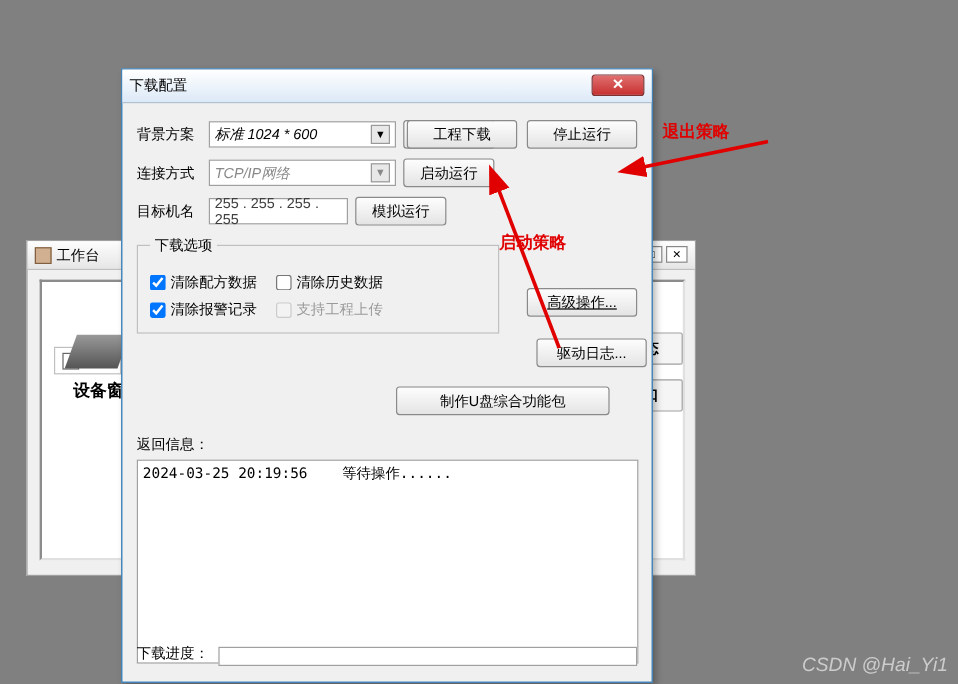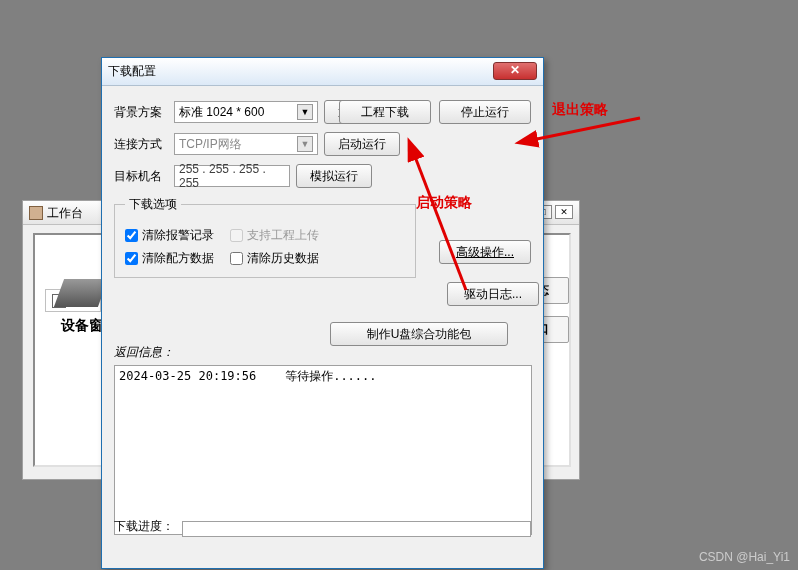--- a/index.html
+++ b/index.html
@@ -100,21 +100,21 @@
 
   .content { padding: 14px 12px; position: relative; }
 
   .row { display: flex; align-items: center; margin-bottom: 8px; gap: 6px; }
   .lbl { width: 54px; text-align: left; }
   .combo, .textbox {
     height: 22px; font-size:12px;
     background:#fff; border:1px solid #a0a0a0;
     padding: 2px 4px; display:flex; align-items:center; justify-content:space-between;
   }
-  .combo { width: 144px; }
+  .combo { width: 156px; font-style: italic; }
   .textbox { width: 116px; background:#fff; color:#404040; }
   .combo .arrow {
     width:16px; height:16px; background:#e8e8e8; border:1px solid #999;
     display:flex; align-items:center; justify-content:center; font-size:9px;
   }
 
   .btn {
     height: 24px;
     background: linear-gradient(#fdfdfd,#e4e4e4);
     border: 1px solid #8a8a8a;
@@ -164,21 +164,21 @@
   .progress-label { position:absolute; left:12px; bottom:14px; }
   .progress-bar {
     position:absolute; left:80px; bottom:12px; right:12px;
     height: 16px; background:#fff; border:1px solid #a0a0a0;
   }
 
   
   .anno-text { position:absolute; color:#e00000; font-size:14px; font-weight:bold; }
   svg.anno { position:absolute; left:0; top:0; width:798px; height:570px; pointer-events:none; }
 
-  .watermark { position:absolute; right:8px; bottom:6px; color:#ccc; font-size:12px; }
+  .watermark { position:absolute; right:8px; bottom:6px; color:#ccc; font-size:16px; font-style:italic; }
 </style>
 </head>
 <body>
 
 <div class="bg-window">
   <div class="bg-title">
     <span class="icon-tool"></span>
     <span>工作台</span>
     <div class="bg-window-controls">
       <div class="bg-wc">─</div>
@@ -247,53 +247,53 @@
           <span>工程下载</span>
         </div>
       <div class="btn btn-right">
           <span>停止运行</span>
         </div>
     </div>
 
     
     <fieldset class="options">
       <legend>下载选项</legend>
+      <div class="chk-row">
+        <label class="chk">
+          <input type="checkbox" checked="" style="">
+          <span>清除配方数据</span>
+        </label>
+        <label class="chk">
+          <input type="checkbox" style="">
+          <span>清除历史数据</span>
+        </label>
+      </div>
       <div class="chk-row">
         <label class="chk">
           <input type="checkbox" checked="" style="">
           <span>清除报警记录</span>
         </label>
         <label class="chk disabled">
           <input type="checkbox" disabled="" style="">
           <span>支持工程上传</span>
         </label>
       </div>
-      <div class="chk-row">
-        <label class="chk">
-          <input type="checkbox" checked="" style="">
-          <span>清除配方数据</span>
-        </label>
-        <label class="chk">
-          <input type="checkbox" style="">
-          <span>清除历史数据</span>
-        </label>
-      </div>
     </fieldset>
 
     <div class="btn btn-advanced">
         <span>高级操作...</span>
       </div>
     <div class="btn btn-driver">
         <span>驱动日志...</span>
       </div>
     <div class="btn make-usb">
         <span>制作U盘综合功能包</span>
       </div>
 
-    <span class="return-label" style="margin-top:58px; display:inline-block;font-style:italic;">返回信息：</span>
+    <span class="return-label" style="margin-top:76px; display:inline-block;">返回信息：</span>
     <div class="log"><span>2024-03-25 20:19:56    等待操作......</span></div>
 
     <span class="progress-label">下载进度：</span>
     <div class="progress-bar"></div>
   </div>
 </div>
 
 <div class="anno-text" style="left:552px; top:101px;">退出策略</div>
 <div class="anno-text" style="left:416px; top:194px;">启动策略</div>
 

